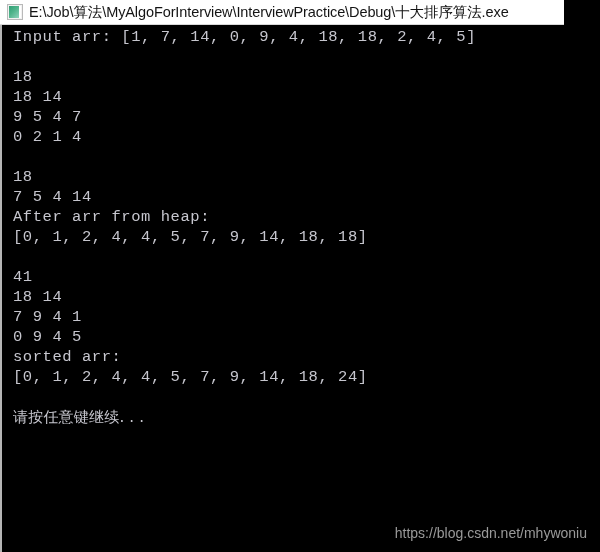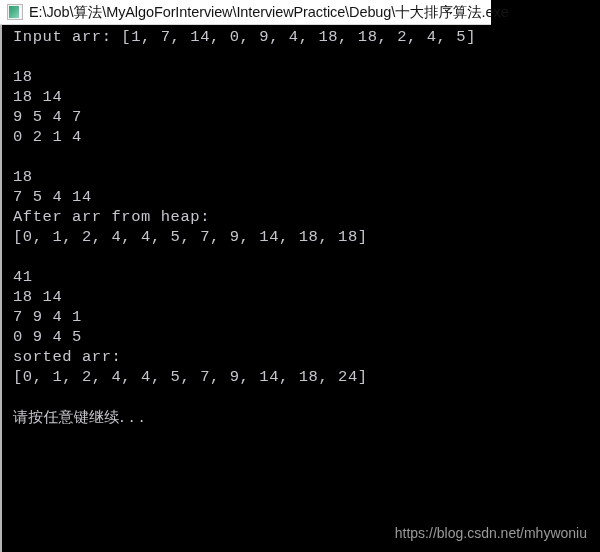--- a/index.html
+++ b/index.html
@@ -20,21 +20,21 @@
     height: 552px;
     background: #000000;
     box-sizing: border-box;
   }
 
   
   .titlebar {
     position: absolute;
     left: 0;
     top: 0;
-    width: 491px;
+    width: 564px;
     height: 25px;
     background: #ffffff;
     display: flex;
     align-items: center;
     box-sizing: border-box;
     padding-left: 7px;
     border-bottom: 1px solid #d8d8d8;
   }
   .titlebar-icon {
     width: 16px;

